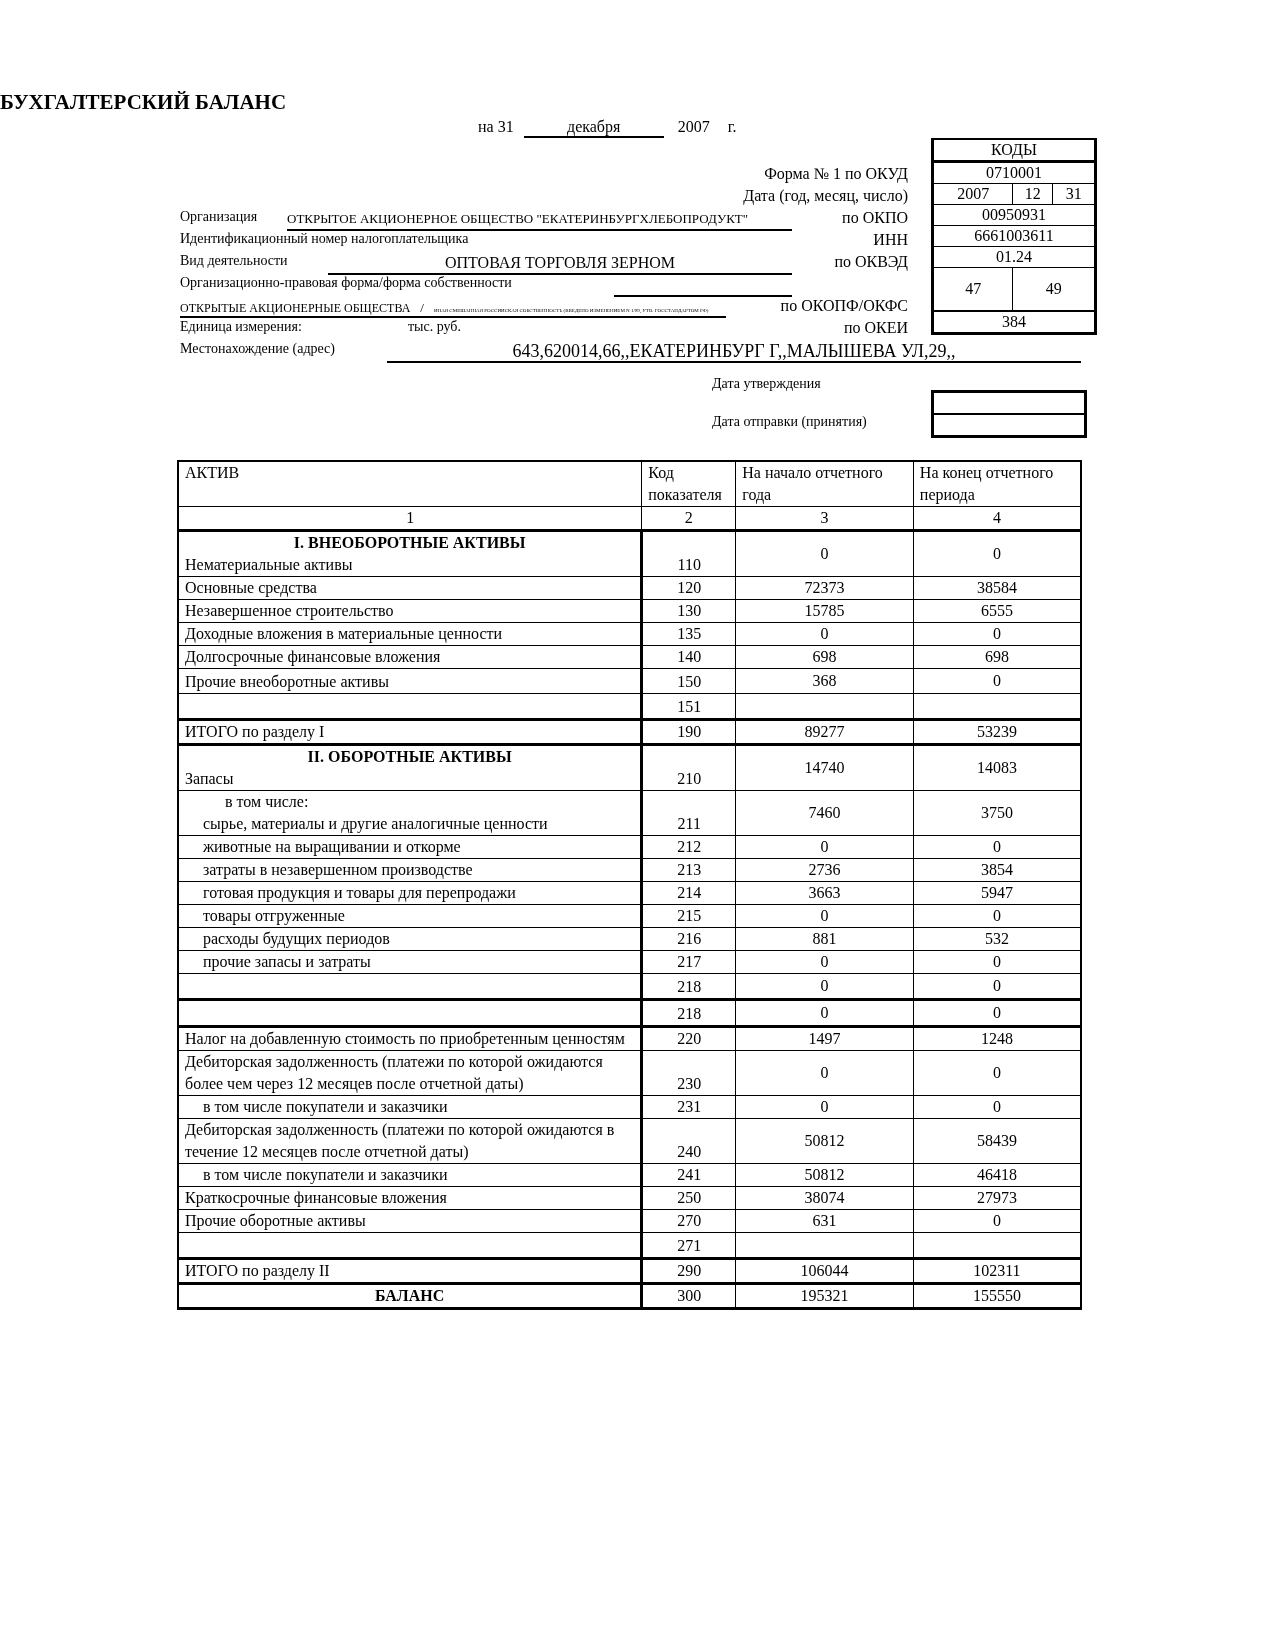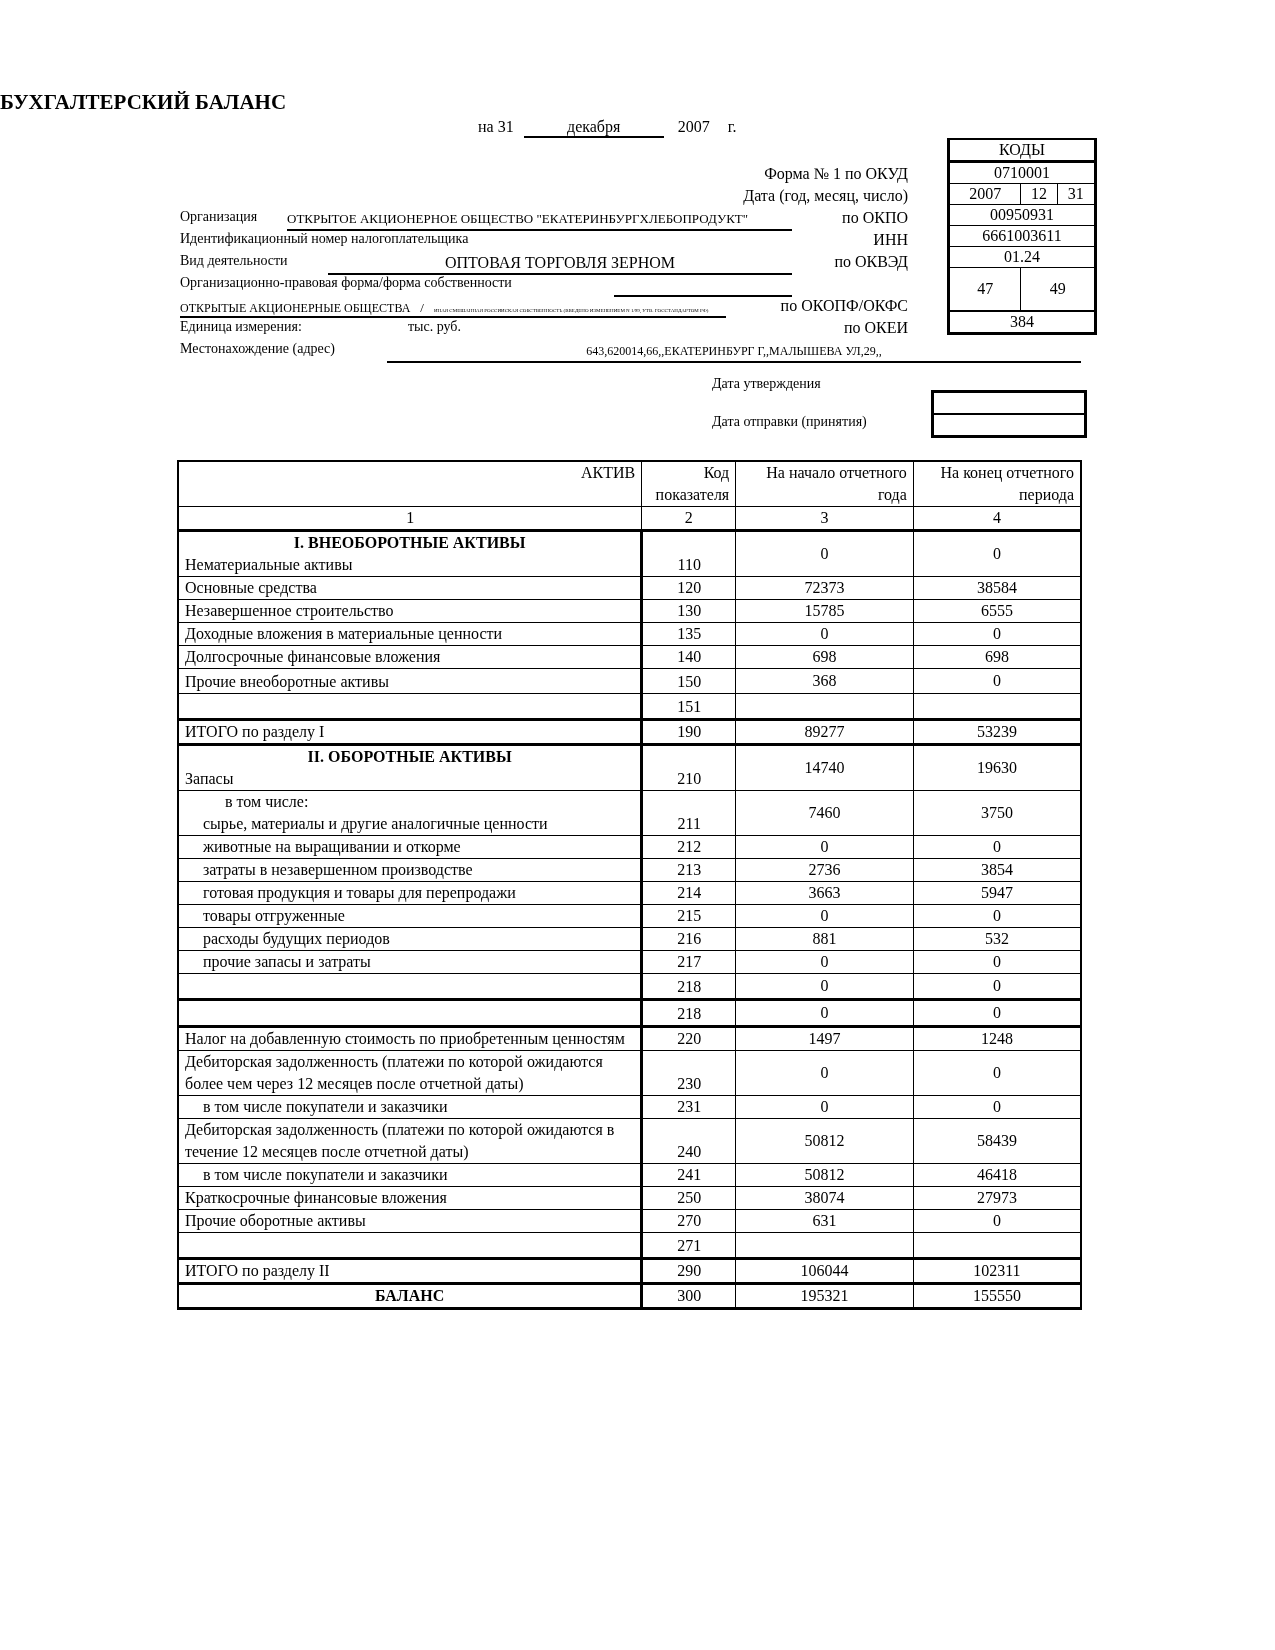--- a/index.html
+++ b/index.html
@@ -8,35 +8,35 @@
     font-family: "Liberation Serif", "DejaVu Serif", serif; color: #000;
   }
   .abs { position: absolute; }
   .title { left: 0; width: 1275px; top: 90px; text-align: left; font-size: 21px; font-weight: bold; }
   .date-line { top: 118px; left: 478px; font-size: 16px; white-space: nowrap; }
   .date-line span { display: inline-block; }
   .date-line .month { width: 140px; text-align: center; border-bottom: 2px solid #000; margin: 0 10px 0 6px; line-height: 18px; }
   .lbl { font-size: 14px; white-space: nowrap; }
   .right-lbl { text-align: right; width: 260px; font-size: 16px; white-space: nowrap; }
   .uline { border-bottom: 2px solid #000; }
-  .codes { left: 931px; top: 138px; width: 150px; border-collapse: collapse; font-size: 16px; margin-left: 16px; }
+  .codes { left: 931px; top: 138px; width: 166px; border-collapse: collapse; font-size: 16px; }
   .codes td { border: 1px solid #000; text-align: center; height: 20px; padding: 0; line-height: 18px; }
   .codes { border-left: 3px solid #000; border-right: 3px solid #000; border-bottom: 3px solid #000; }
   .approve { left: 931px; width: 150px; border: 3px solid #000; }
   .approve div { height: 20px; }
   .approve div + div { border-top: 2px solid #000; }
   table.bal { position: absolute; left: 177px; top: 460px; width: 905px; border-collapse: collapse; font-size: 16px; }
   table.bal td { border: 1px solid #000; padding: 0 6px; vertical-align: bottom; line-height: 22px; }
   table.bal td.c { text-align: center; vertical-align: middle; }
   table.bal td.code { text-align: center; vertical-align: bottom; border-left: 3px solid #000; }
   table.bal tr.thick-top td { border-top: 3px solid #000; }
   table.bal td.name.ind { padding-left: 24px; }
   table.bal td.name.ind2 { }
   .sec { display: block; text-align: center; font-weight: bold; }
-  .hdr td { vertical-align: top !important; text-align: right; }
+  .hdr td { vertical-align: top !important; text-align: left; }
   .tiny { font-size: 5px; letter-spacing: 0; }
 </style>
 </head>
 <body>
 
 <div class="abs title">БУХГАЛТЕРСКИЙ БАЛАНС</div>
 <div class="abs date-line">
   <span>на</span>
   <span>31</span>
   <span class="month">декабря</span>
@@ -92,21 +92,21 @@
 <div class="abs lbl" style="left:180px;top:275px">Организационно-правовая форма/форма собственности</div>
 <div class="abs uline" style="left:614px;top:275px;width:178px;height:20px"></div>
 <div class="abs uline" style="left:180px;top:298px;width:546px;height:18px;white-space:nowrap;overflow:hidden">
   <span style="font-size:12px">ОТКРЫТЫЕ АКЦИОНЕРНЫЕ ОБЩЕСТВА</span>
   <span style="font-size:13px;margin:0 6px">/</span>
   <span class="tiny">ИНАЯ СМЕШАННАЯ РОССИЙСКАЯ СОБСТВЕННОСТЬ (ВВЕДЕНО ИЗМЕНЕНИЕМ N 1/99, УТВ. ГОССТАНДАРТОМ РФ)</span>
 </div>
 <div class="abs lbl" style="left:180px;top:319px">Единица измерения:</div>
 <div class="abs lbl" style="left:408px;top:319px">тыс. руб.</div>
 <div class="abs lbl" style="left:180px;top:341px">Местонахождение (адрес)</div>
-<div class="abs uline" style="left:387px;top:341px;width:694px;text-align:center;font-size:12px;line-height:20px">643,620014,66,,ЕКАТЕРИНБУРГ Г,,МАЛЫШЕВА УЛ,29,,</div>
+<div class="abs uline" style="left:387px;top:341px;width:694px;text-align:center;font-size:18px;line-height:20px">643,620014,66,,ЕКАТЕРИНБУРГ Г,,МАЛЫШЕВА УЛ,29,,</div>
 
 <div class="abs lbl" style="left:712px;top:376px">Дата утверждения</div>
 <div class="abs lbl" style="left:712px;top:414px">Дата отправки (принятия)</div>
 <div class="abs approve" style="top:390px">
   <div></div>
   <div></div>
 </div>
 
 <table class="bal" style="border:2px solid #000">
   <colgroup>
@@ -173,21 +173,21 @@
   <tr class="thick-top">
         <td class="name ind2">ИТОГО по разделу I</td>
         <td class="code">190</td>
         <td class="c">89277</td>
         <td class="c">53239</td>
       </tr>
   <tr class="thick-top">
     <td class="name"><span class="sec">II. ОБОРОТНЫЕ АКТИВЫ</span><span>Запасы</span></td>
     <td class="code">210</td>
     <td class="c">14740</td>
-    <td class="c">19630</td>
+    <td class="c">14083</td>
   </tr>
   <tr>
     <td class="name"><span style="display:block;padding-left:40px">в том числе:</span><span style="padding-left:18px">сырье, материалы и другие аналогичные ценности</span></td>
     <td class="code">211</td>
     <td class="c">7460</td>
     <td class="c">3750</td>
   </tr>
   <tr>
         <td class="name ind">животные на выращивании и откорме</td>
         <td class="code">212</td>

